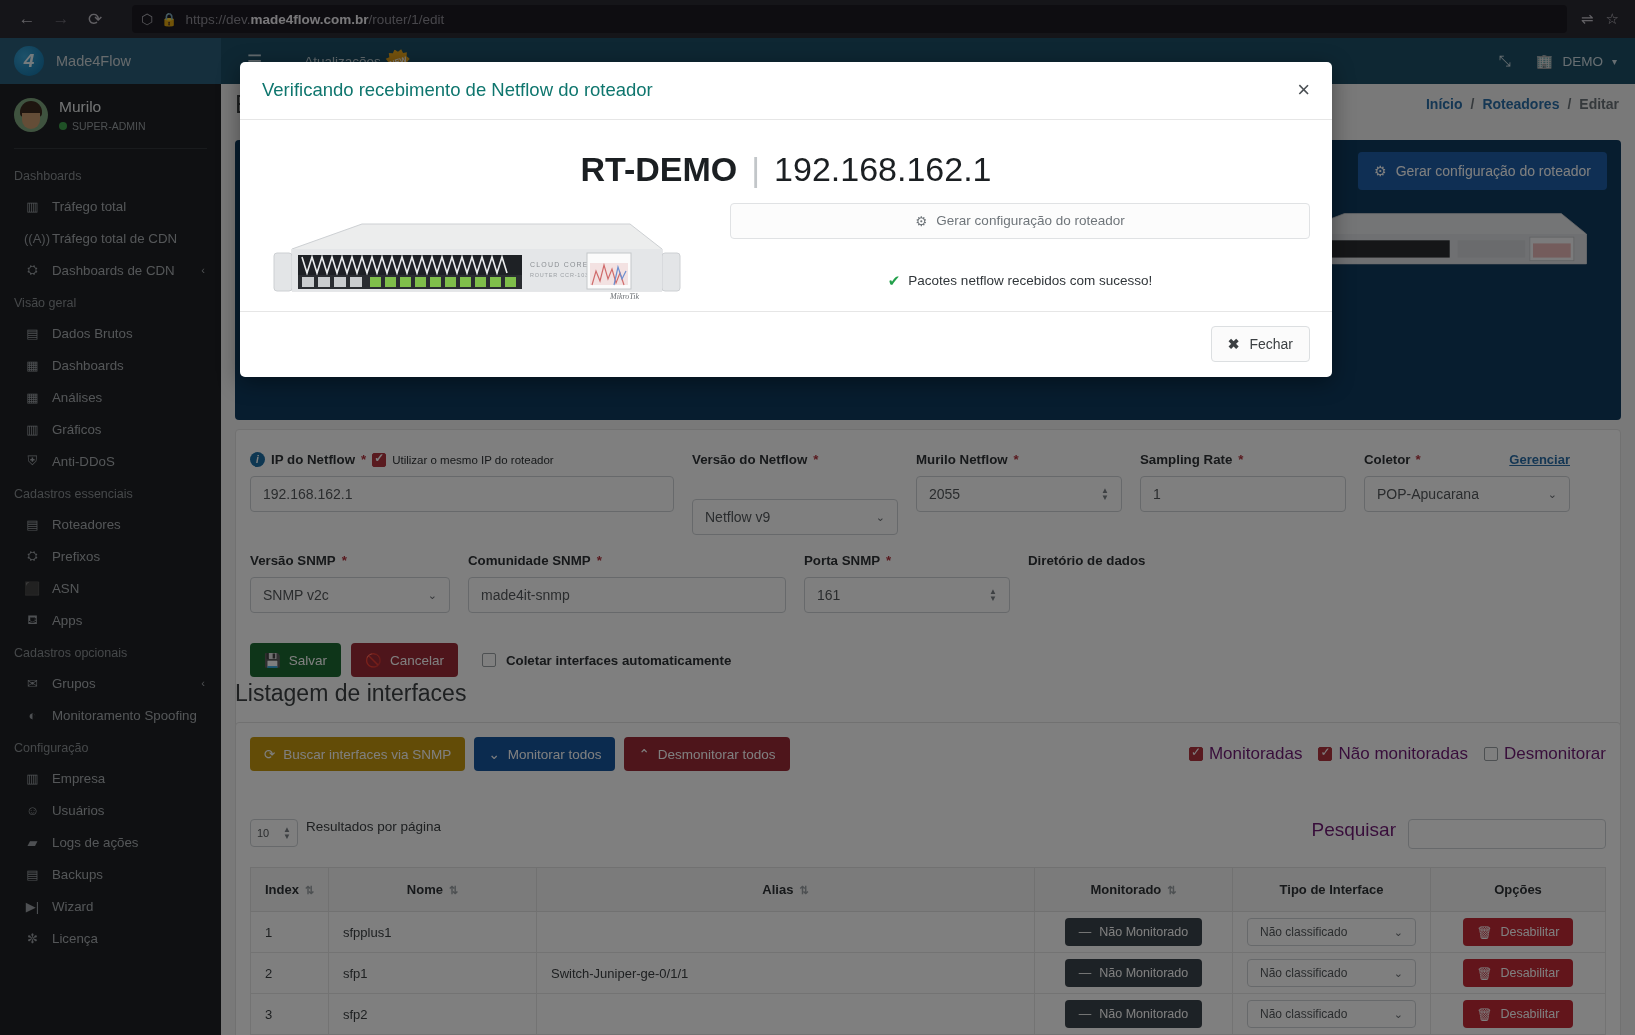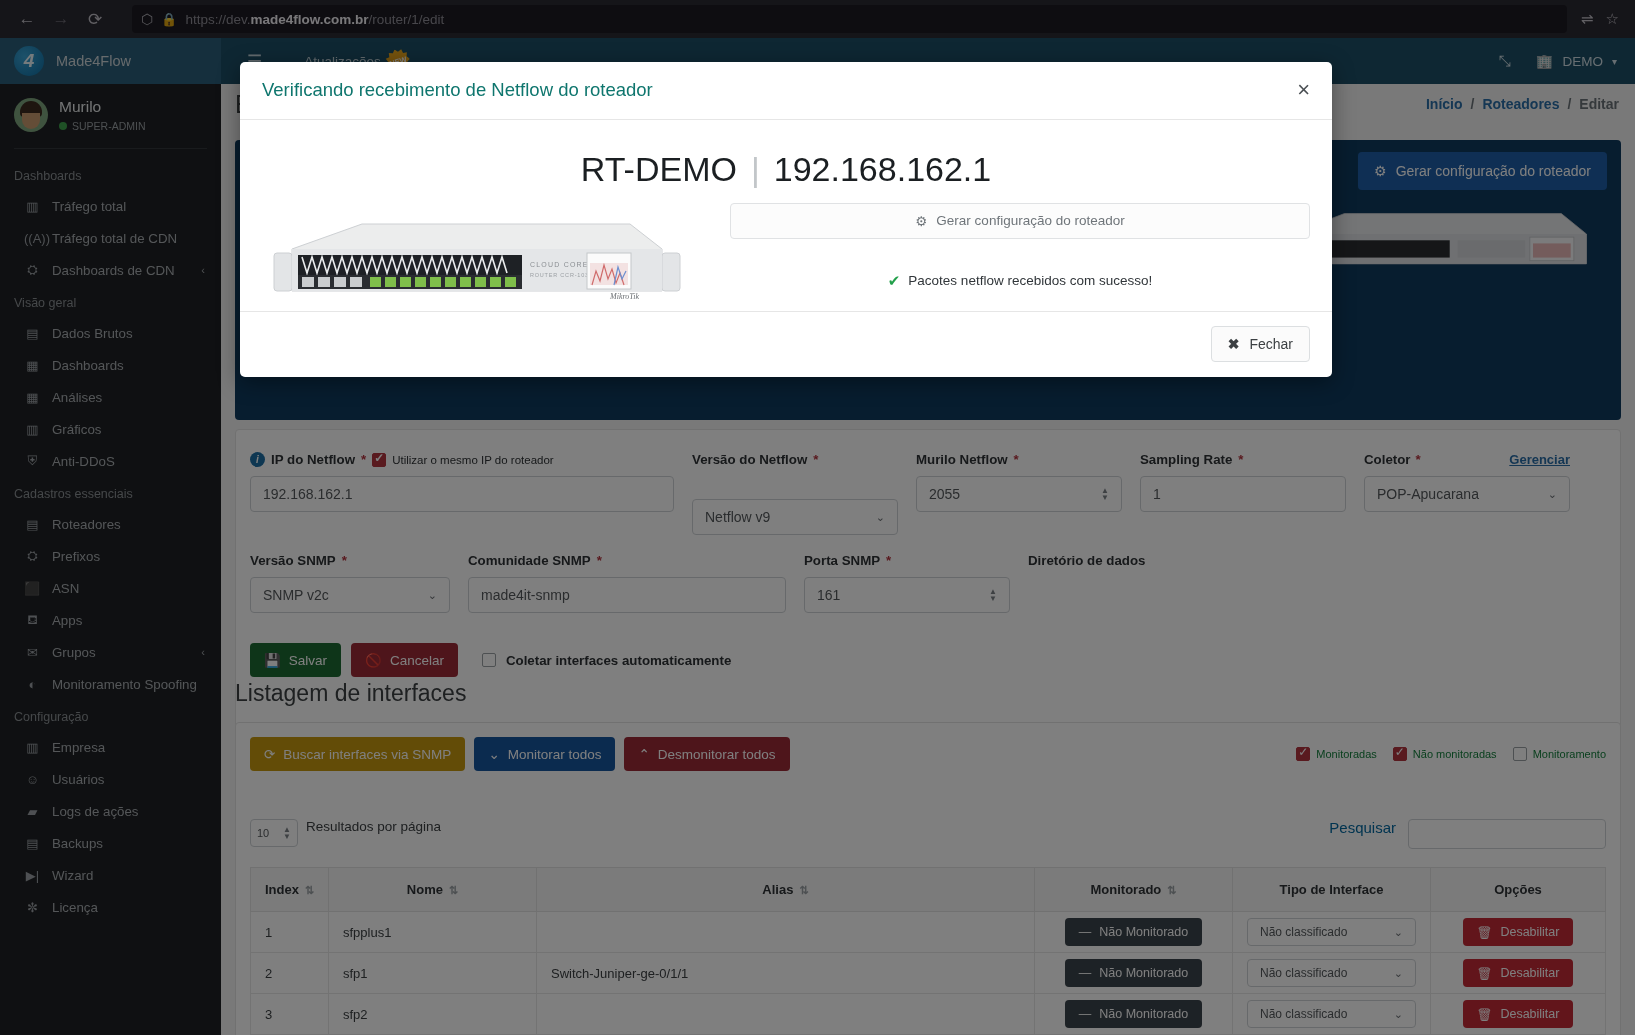--- a/index.html
+++ b/index.html
@@ -186,21 +186,21 @@
     height: 68px; display: flex; align-items: center; padding: 0 22px;
     border-bottom: 1px solid #e6e6e6;
   }
   .modal-title { font-size: 18.5px; color: #0f766e; }
   .modal-x { margin-left: auto; font-size: 22px; color: #4b5054; }
   .modal-body { flex: 1; padding: 16px 22px 0; }
   .mtitle {
     text-align: center; font-size: 34px; color: #1b1f22; margin-top: 14px;
     display: flex; justify-content: center; align-items: center; gap: 14px;
   }
-  .mtitle .nm { font-weight: 400; text-align: center; }
+  .mtitle .nm { font-weight: 700; text-align: center; }
   .mtitle .pipe { color: #c2c6c9; font-weight: 300; }
   .mtitle .ip { font-weight: 400; }
   .mrow { display: flex; gap: 44px; margin-top: 14px; align-items: flex-start; }
   .router-img { width: 424px; height: 92px; flex: none; margin-top: 16px; }
   .mright { flex: 1; }
   .gen-ghost {
     height: 36px; border: 1px solid #e0e2e4; border-radius: 4px; background: #fcfcfc;
     display: flex; align-items: center; justify-content: center; gap: 9px;
     color: #6f757a; font-size: 13.5px;
   }
@@ -301,20 +301,21 @@
           <span>Prefixos</span>
         </div>
         <div class="sb-item">
           <span class="sb-ico">⬛</span>
           <span>ASN</span>
         </div>
         <div class="sb-item">
           <span class="sb-ico">⛾</span>
           <span>Apps</span>
         </div>
+        <div class="sb-group">Cadastros opcionais</div>
         <div class="sb-item">
           <span class="sb-ico">✉</span>
           <span>Grupos</span>
           <span class="sb-caret">‹</span>
         </div>
         <div class="sb-item">
           <span class="sb-ico">◐</span>
           <span>Monitoramento Spoofing</span>
         </div>
         <div class="sb-group">Configuração</div>
@@ -521,46 +522,46 @@
           <span>Buscar interfaces via SNMP</span>
         </div>
         <div class="btn btn-blue">
           <span>⌄</span>
           <span>Monitorar todos</span>
         </div>
         <div class="btn btn-red">
           <span>⌃</span>
           <span>Desmonitorar todos</span>
         </div>
-        <div style="margin-left:auto;display:flex;gap:16px;font-size:11px;color:#15803d;">
+        <div style="margin-left:auto;display:flex;gap:16px;font-size:17px;color:#701a75;">
           <span style="display:flex;align-items:center;gap:6px;">
             <span class="chkbox on"></span>
             <span>Monitoradas</span>
           </span>
           <span style="display:flex;align-items:center;gap:6px;">
             <span class="chkbox on"></span>
             <span>Não monitoradas</span>
           </span>
           <span style="display:flex;align-items:center;gap:6px;">
             <span class="chkbox"></span>
-            <span>Monitoramento</span>
+            <span>Desmonitorar</span>
           </span>
         </div>
       </div>
 
       <div style="display:flex;align-items:flex-start;margin-top:48px;">
         <div class="ipt sel" style="width:48px;height:28px;padding:0 6px;font-size:11px;">
           <span>10</span>
           <span class="spin">
               <span>▲</span>
               <span>▼</span>
             </span>
         </div>
         <span style="margin-left:8px;font-size:13.5px;color:#3c4043;">Resultados por página</span>
-        <span style="margin-left:auto;font-size:15px;color:#0369a1;">Pesquisar</span>
+        <span style="margin-left:auto;font-size:19px;color:#701a75;">Pesquisar</span>
         <div class="ipt" style="width:198px;height:30px;margin-left:12px;"></div>
       </div>
 
       <table class="tbl" style="margin-top:18px;">
         <thead>
             <tr>
           <th style="width:78px;"><span>Index</span><span class="sortico">⇅</span></th>
           <th style="width:208px;"><span>Nome</span><span class="sortico">⇅</span></th>
           <th style="width:498px;"><span>Alias</span><span class="sortico">⇅</span></th>
           <th style="width:198px;"><span>Monitorado</span><span class="sortico">⇅</span></th>

